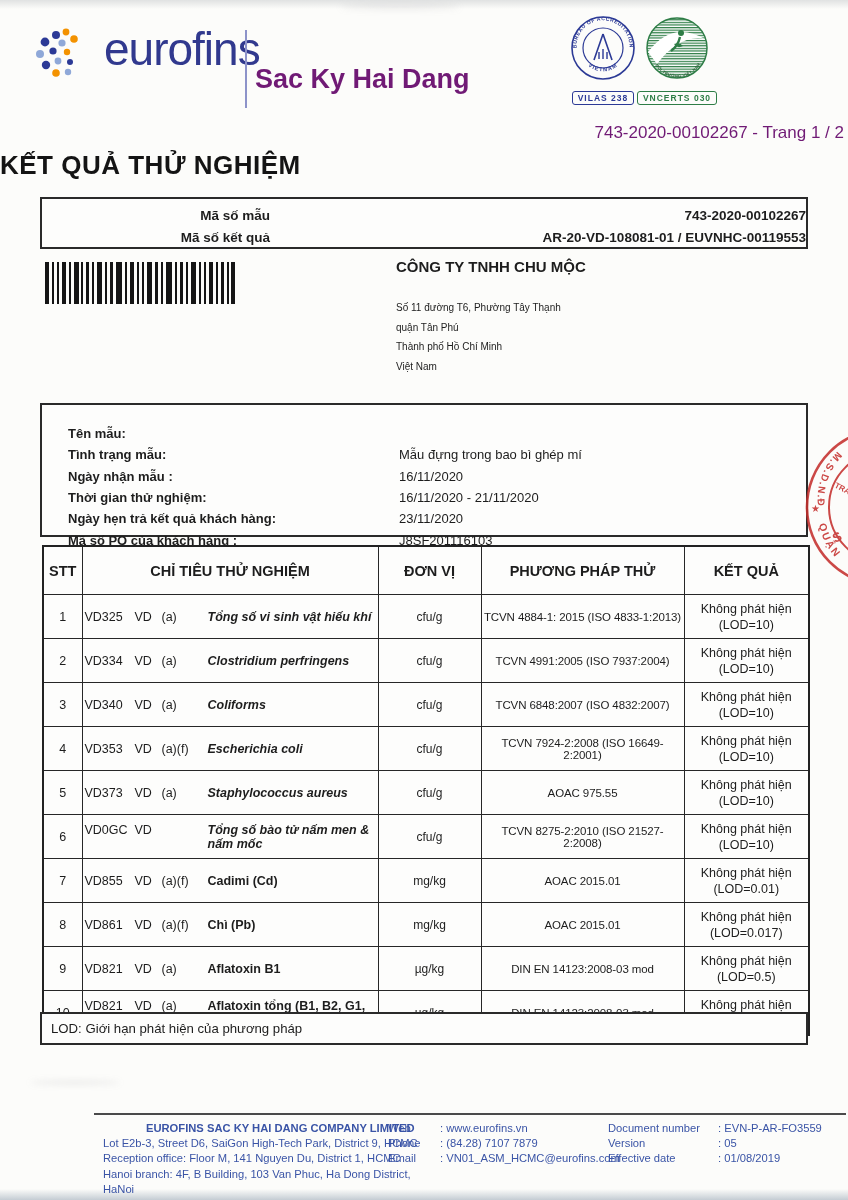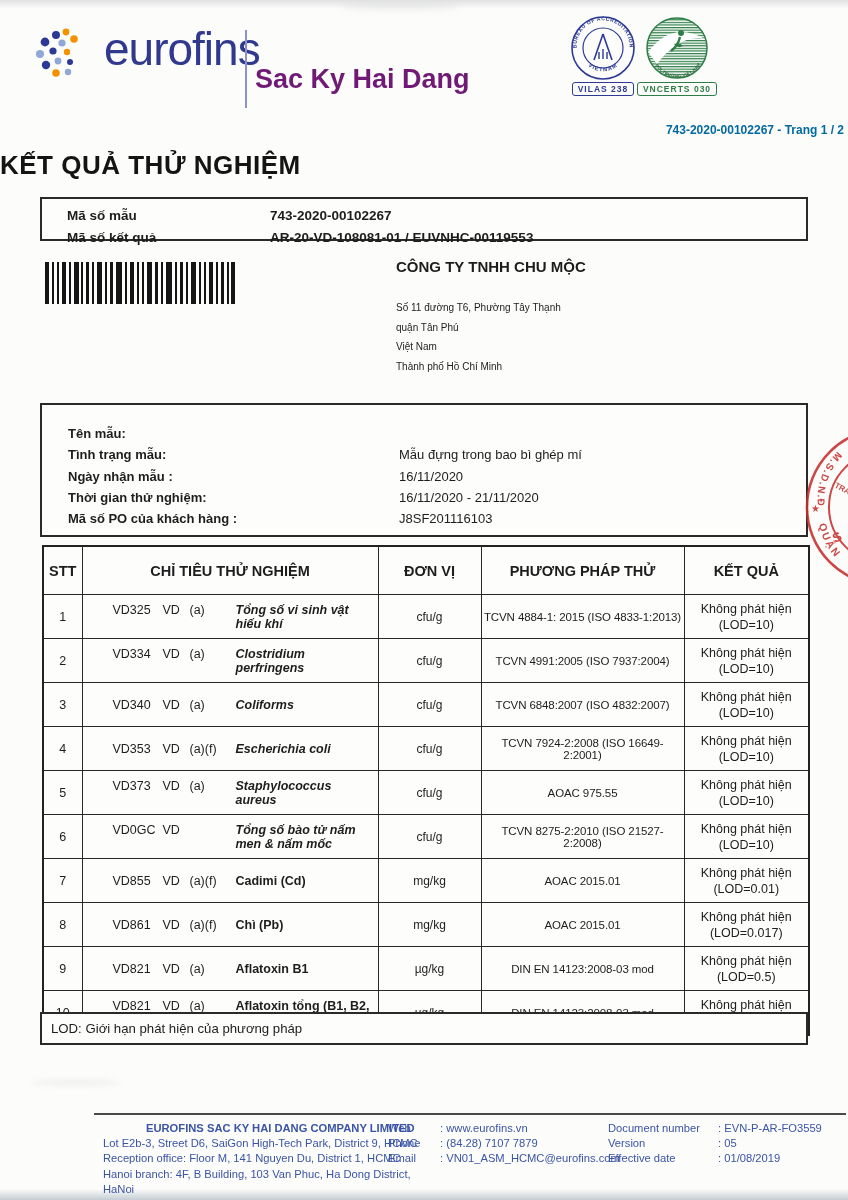--- a/index.html
+++ b/index.html
@@ -17,32 +17,32 @@
   .scan-smudge{position:absolute;background:rgba(120,125,130,.12);filter:blur(3px);border-radius:50%;}
 
   
   .logo-dots{position:absolute;left:32px;top:26px;}
   .brand{position:absolute;left:104px;top:22px;font-size:46px;font-weight:500;
     color:#31398e;letter-spacing:-1px;}
   .brand-divider{position:absolute;left:245px;top:30px;width:2px;height:78px;background:#8d93c9;}
   .sub-brand{position:absolute;left:255px;top:64px;font-size:27px;font-weight:700;color:#701a75;}
   .badges{position:absolute;left:568px;top:14px;display:flex;gap:4px;}
   .badge{display:flex;flex-direction:column;align-items:center;width:70px;}
-  .badge-label{margin-top:0;border-radius:3px;font-size:8.5px;font-weight:700;
+  .badge-label{margin-top:9px;border-radius:3px;font-size:8.5px;font-weight:700;
     letter-spacing:1px;padding:1px 5px;white-space:nowrap;}
   .badge-label.blue{border:1.5px solid #2c3a96;color:#2c3a96;}
   .badge-label.green{border:1.5px solid #2e7d46;color:#2e7d46;}
 
-  .page-ref{position:absolute;top:123px;right:4px;font-size:12px;font-weight:700;color:#0369a1;}
+  .page-ref{position:absolute;top:123px;right:4px;font-size:17px;font-weight:400;color:#701a75;}
   .report-title{position:absolute;top:150px;left:0;width:100%;text-align:left;
     font-size:26px;font-weight:700;letter-spacing:.5px;color:#141414;}
 
   
   .box{position:absolute;left:40px;width:768px;border:2px solid #2a2a2a;box-sizing:border-box;background:#fdfdfc;}
-  .codes-box{top:197px;height:44px;padding:5px 0 0 25px;}
+  .codes-box{top:197px;height:52px;padding:5px 0 0 25px;text-align:right;}
   .code-row{display:grid;grid-template-columns:203px 1fr;height:22px;align-items:center;}
   .code-label{font-size:13.5px;font-weight:600;}
   .code-value{font-size:13.5px;font-weight:600;}
 
   
   .barcode{position:absolute;left:45px;top:262px;}
   .customer-name{position:absolute;left:396px;top:258px;font-size:15px;font-weight:700;}
   .customer-address{position:absolute;left:396px;top:298px;font-size:10px;font-weight:500;line-height:19.5px;}
 
   .sample-box{top:403px;height:134px;padding:18px 0 0 26px;}
@@ -58,21 +58,21 @@
   table.results col.c1{width:39px;} table.results col.c2{width:296px;}
   table.results col.c3{width:103px;} table.results col.c4{width:203px;}
   table.results col.c5{width:125px;}
   table.results th,table.results td{border:1.6px solid #272727;}
   table.results{border:2px solid #222;}
   table.results th{height:45px;font-size:14.5px;font-weight:700;text-align:center;}
   table.results td{height:39px;vertical-align:middle;padding:2px 2px;}
   td.stt{text-align:center;font-size:12.5px;}
   td.param{padding-left:8px;}
   .param-line{display:flex;align-items:flex-start;font-size:12.5px;}
-  .p-code{width:50px;flex:none;padding-left:28px;}
+  .p-code{width:50px;flex:none;}
   .p-lab{width:27px;flex:none;}
   .p-note{width:46px;flex:none;}
   .p-name{flex:1;font-weight:600;padding-right:4px;}
   .p-name[data-style="italic"]{font-style:italic;font-weight:700;}
   td.unit{text-align:center;font-size:12px;margin-top:35px;}
   td.method{text-align:center;font-size:11.5px;letter-spacing:-.1px;}
   td.result{text-align:center;font-size:12.5px;font-weight:500;line-height:16px;}
 
   .lod-box{top:1012px;height:33px;display:flex;align-items:center;padding-left:9px;
     font-size:13.2px;font-weight:500;}
@@ -204,39 +204,43 @@
         <rect x="171" width="2" height="42"></rect>
         <rect x="176" width="3" height="42"></rect>
       <rect x="182" width="2" height="42"></rect>
         <rect x="186" width="4" height="42"></rect>
     </g>
   </svg>
   <div class="customer-name">CÔNG TY TNHH CHU MỘC</div>
   <div class="customer-address">
     <div>Số 11 đường T6, Phường Tây Thạnh</div>
       <div>quận Tân Phú</div>
+      <div>Thành phố Hồ Chí Minh</div>
       <div>Việt Nam</div>
-      <div>Thành phố Hồ Chí Minh</div>
   </div>
 
   <div class="box sample-box">
     <div class="sample-row">
         <span class="sample-label">Tên mẫu:</span>
       </div>
       <div class="sample-row">
         <span class="sample-label">Tình trạng mẫu:</span>
         <span class="sample-value">Mẫu đựng trong bao bì ghép mí</span>
       </div>
       <div class="sample-row">
         <span class="sample-label">Ngày nhận mẫu :</span>
         <span class="sample-value">16/11/2020</span>
       </div>
       <div class="sample-row">
         <span class="sample-label">Thời gian thử nghiệm:</span>
         <span class="sample-value">16/11/2020 - 21/11/2020</span>
+      </div>
+      <div class="sample-row">
+        <span class="sample-label">Ngày hẹn trả kết quả khách hàng:</span>
+        <span class="sample-value">23/11/2020</span>
       </div>
       <div class="sample-row">
         <span class="sample-label">Mã số PO của khách hàng :</span>
         <span class="sample-value">J8SF201116103</span>
       </div>
   </div>
 
   <svg class="stamp" width="64" height="185" viewBox="0 0 64 185">
     <g opacity="0.88">
       <circle cx="101" cy="92" r="78" fill="none" stroke="#c5302e" stroke-width="2.6"></circle>

